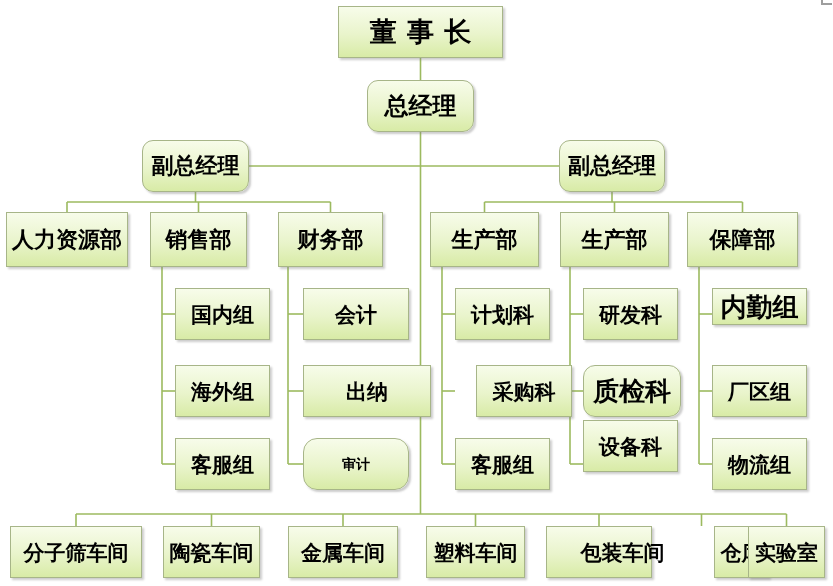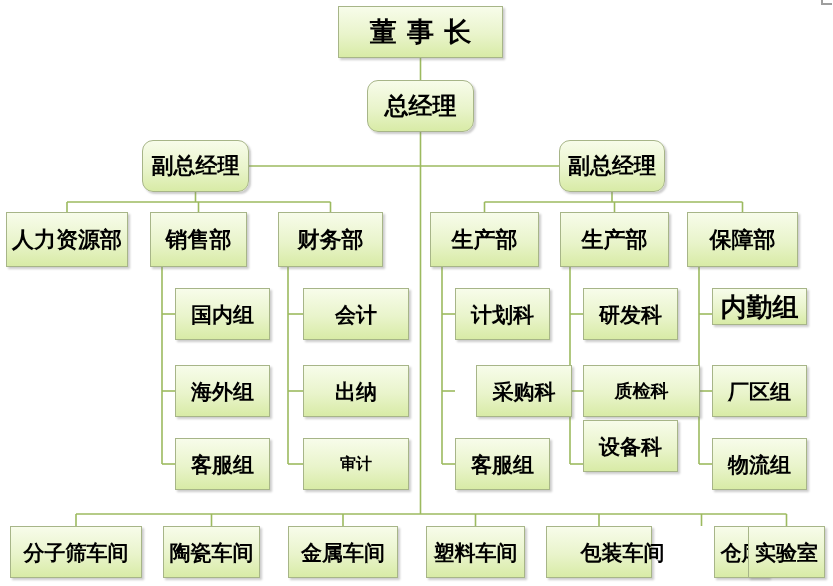--- a/index.html
+++ b/index.html
@@ -107,27 +107,27 @@
       <div class="node" style="left: 6px; top: 212px; width: 122px; height: 55px; font-size: 22px;">人力资源部</div>
       <div class="node" style="left: 150px; top: 212px; width: 97px; height: 55px; font-size: 22px;">销售部</div>
       <div class="node" style="left: 278px; top: 212px; width: 105px; height: 55px; font-size: 22px;">财务部</div>
       <div class="node" style="left: 430px; top: 212px; width: 109px; height: 55px; font-size: 22px;">生产部</div>
       <div class="node" style="left: 560px; top: 212px; width: 109px; height: 55px; font-size: 22px;">生产部</div>
       <div class="node" style="left: 687px; top: 212px; width: 111px; height: 55px; font-size: 22px;">保障部</div>
       <div class="node" style="left: 175px; top: 288px; width: 95px; height: 52px; font-size: 21px;">国内组</div>
       <div class="node" style="left: 175px; top: 365px; width: 95px; height: 52px; font-size: 21px;">海外组</div>
       <div class="node" style="left: 175px; top: 438px; width: 95px; height: 52px; font-size: 21px;">客服组</div>
       <div class="node" style="left: 303px; top: 288px; width: 106px; height: 52px; font-size: 21px;">会计</div>
-      <div class="node" style="left: 303px; top: 365px; width: 106px; height: 52px; font-size: 21px;">出纳</div>
-      <div class="node" style="left: 303px; top: 438px; width: 106px; height: 52px; font-size: 16px;">审计</div>
+      <div class="node" style="left: 303px; top: 365px; width: 128px; height: 52px; font-size: 21px;">出纳</div>
+      <div class="node" style="left: 303px; top: 438px; width: 106px; height: 52px; font-size: 14px; border-radius: 14px;">审计</div>
       <div class="node" style="left: 455px; top: 288px; width: 95px; height: 52px; font-size: 21px;">计划科</div>
       <div class="node" style="left: 448px; top: 365px; width: 96px; height: 52px; font-size: 21px; margin-left: 28px;">采购科</div>
       <div class="node" style="left: 455px; top: 438px; width: 95px; height: 52px; font-size: 21px;">客服组</div>
       <div class="node" style="left: 583px; top: 288px; width: 95px; height: 52px; font-size: 21px;">研发科</div>
-      <div class="node" style="left: 583px; top: 365px; width: 117px; height: 52px; font-size: 18px;">质检科</div>
+      <div class="node" style="left: 583px; top: 365px; width: 98px; height: 52px; font-size: 26px; border-radius: 12px;">质检科</div>
       <div class="node" style="left: 583px; top: 420px; width: 95px; height: 52px; font-size: 21px;">设备科</div>
       <div class="node" style="left: 712px; top: 288px; width: 95px; height: 37px; font-size: 26px; text-align: center;">内勤组</div>
       <div class="node" style="left: 712px; top: 365px; width: 95px; height: 52px; font-size: 21px;">厂区组</div>
       <div class="node" style="left: 712px; top: 438px; width: 95px; height: 52px; font-size: 21px;">物流组</div>
       <div class="node" style="left: 10px; top: 526px; width: 132px; height: 52px; font-size: 21px;">分子筛车间</div>
       <div class="node" style="left: 163px; top: 526px; width: 97px; height: 52px; font-size: 21px;">陶瓷车间</div>
       <div class="node" style="left: 288px; top: 526px; width: 110px; height: 52px; font-size: 21px;">金属车间</div>
       <div class="node" style="left: 426px; top: 526px; width: 99px; height: 52px; font-size: 21px;">塑料车间</div>
       <div class="node" style="left: 546px; top: 526px; width: 106px; height: 52px; font-size: 21px; padding-left: 47px;">包装车间</div>
       <div class="node" style="left: 674px; top: 526px; width: 55px; height: 52px; font-size: 21px; margin-left: 40px;">仓库</div>

